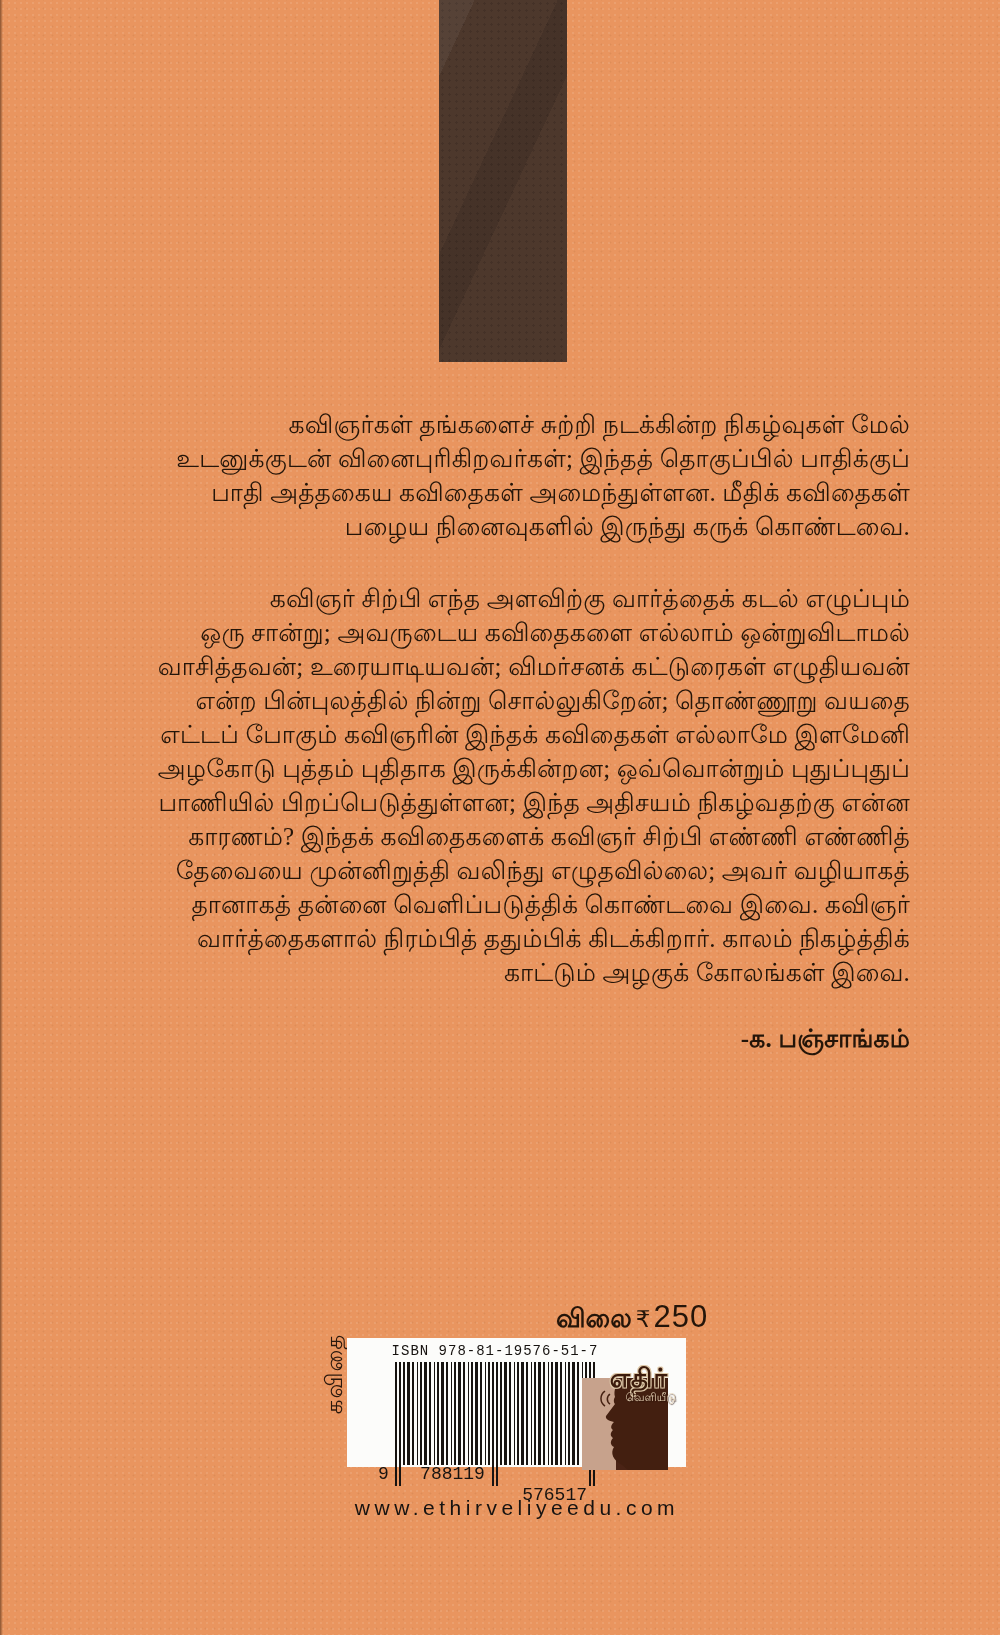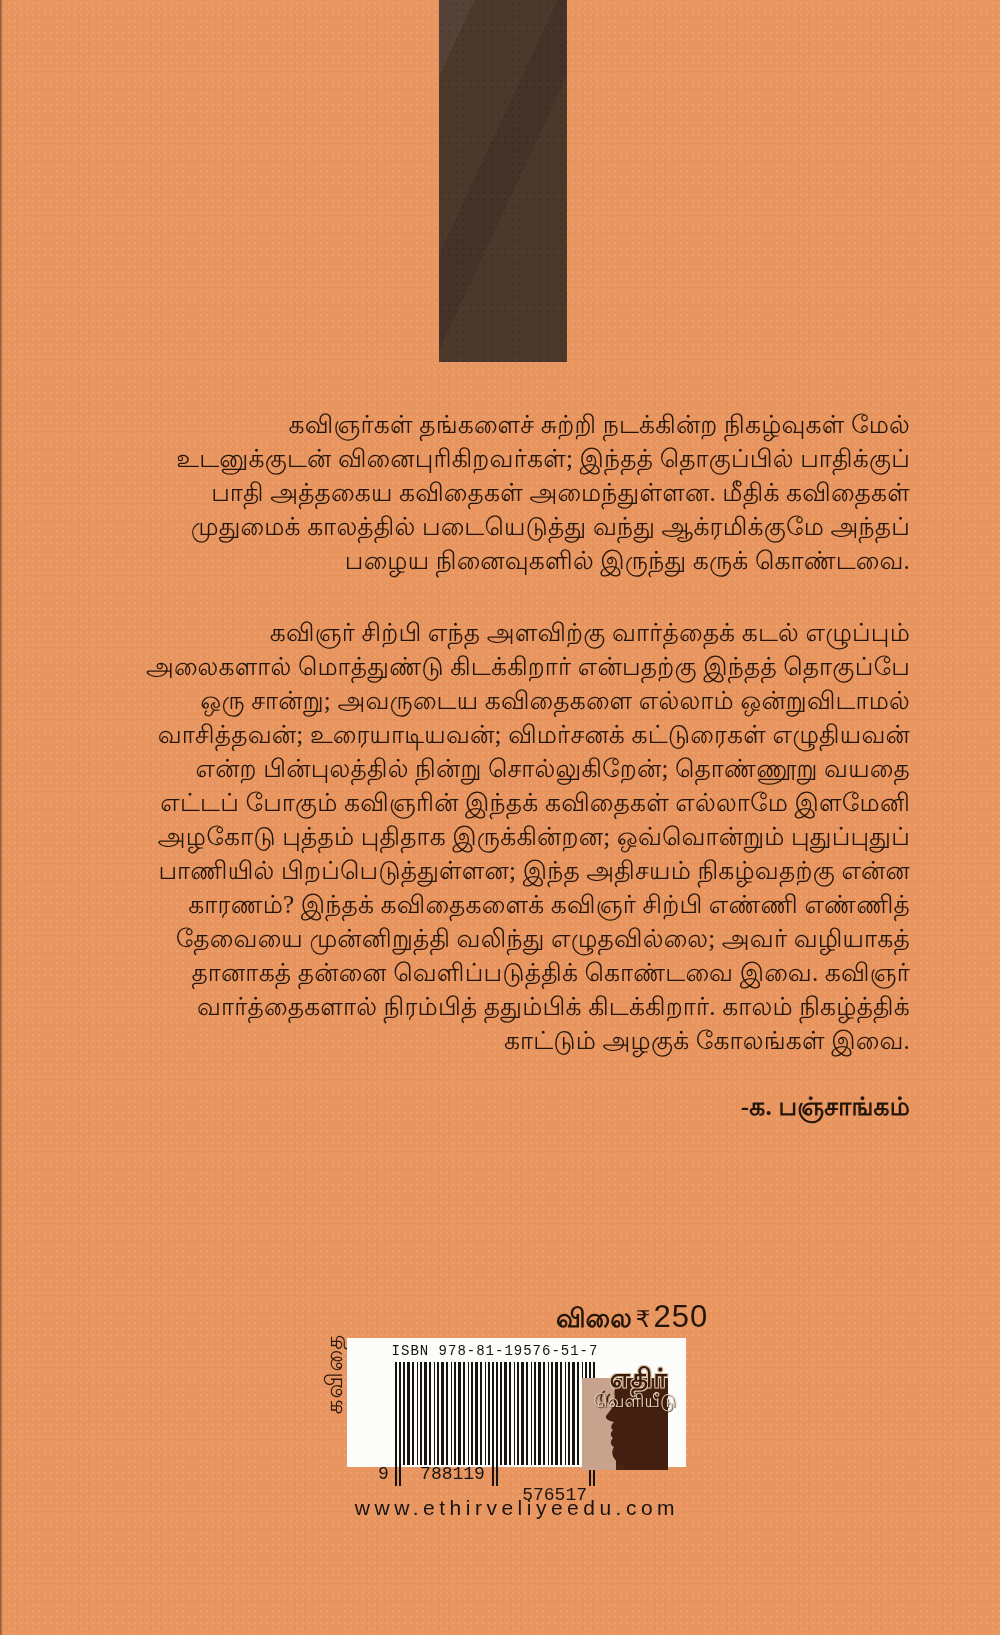--- a/index.html
+++ b/index.html
@@ -84,21 +84,21 @@
   }
   .logo svg { position: absolute; left: 0; top: 0; }
   .logo-t1 {
     position: absolute; right: 0px; top: -14px;
     font-size: 26px; font-weight: bold; color: #3B1A0B;
     text-shadow: -1px -1px 0 #DCC6A6, 1px -1px 0 #DCC6A6, -1px 1px 0 #DCC6A6, 1px 1px 0 #DCC6A6;
     letter-spacing: 1px;
   }
   .logo-t2 {
     position: absolute; right: -8px; top: 13px;
-    font-size: 18px; color: #E8D5B8;
+    font-size: 11px; color: #E8D5B8;
     text-shadow: 1px 1px 1px rgba(40,15,5,0.8);
   }
   .website {
     position: absolute; left: 337px; top: 1496px; width: 360px;
     text-align: center;
     font-family: "Liberation Sans", sans-serif;
     font-weight: normal; font-size: 21px; letter-spacing: 4.5px; color: #161311;
   }
 </style>
 </head>
@@ -106,26 +106,24 @@
 
 <div class="cover">
   <div class="left-edge"></div>
   <div class="spine-strip"></div>
 
   <div class="blurb">
     <div class="para">
       <div class="line">கவிஞர்கள் தங்களைச் சுற்றி நடக்கின்ற நிகழ்வுகள் மேல்</div>
       <div class="line">உடனுக்குடன் வினைபுரிகிறவர்கள்; இந்தத் தொகுப்பில் பாதிக்குப்</div>
       <div class="line">பாதி அத்தகைய கவிதைகள் அமைந்துள்ளன. மீதிக் கவிதைகள்</div>
-      <div class="line">முதுமைக் காலத்தில் படையெடுத்து வந்து ஆக்ரமிக்குமே அந்தப்</div>
       <div class="line">பழைய நினைவுகளில் இருந்து கருக் கொண்டவை.</div>
     </div>
     <div class="para para2">
       <div class="line">கவிஞர் சிற்பி எந்த அளவிற்கு வார்த்தைக் கடல் எழுப்பும்</div>
-      <div class="line">அலைகளால் மொத்துண்டு கிடக்கிறார் என்பதற்கு இந்தத் தொகுப்பே</div>
       <div class="line">ஒரு சான்று; அவருடைய கவிதைகளை எல்லாம் ஒன்றுவிடாமல்</div>
       <div class="line">வாசித்தவன்; உரையாடியவன்; விமர்சனக் கட்டுரைகள் எழுதியவன்</div>
       <div class="line">என்ற பின்புலத்தில் நின்று சொல்லுகிறேன்; தொண்ணூறு வயதை</div>
       <div class="line">எட்டப் போகும் கவிஞரின் இந்தக் கவிதைகள் எல்லாமே இளமேனி</div>
       <div class="line">அழகோடு புத்தம் புதிதாக இருக்கின்றன; ஒவ்வொன்றும் புதுப்புதுப்</div>
       <div class="line">பாணியில் பிறப்பெடுத்துள்ளன; இந்த அதிசயம் நிகழ்வதற்கு என்ன</div>
       <div class="line">காரணம்? இந்தக் கவிதைகளைக் கவிஞர் சிற்பி எண்ணி எண்ணித்</div>
       <div class="line">தேவையை முன்னிறுத்தி வலிந்து எழுதவில்லை; அவர் வழியாகத்</div>
       <div class="line">தானாகத் தன்னை வெளிப்படுத்திக் கொண்டவை இவை. கவிஞர்</div>
       <div class="line">வார்த்தைகளால் நிரம்பித் ததும்பிக் கிடக்கிறார். காலம் நிகழ்த்திக்</div>

